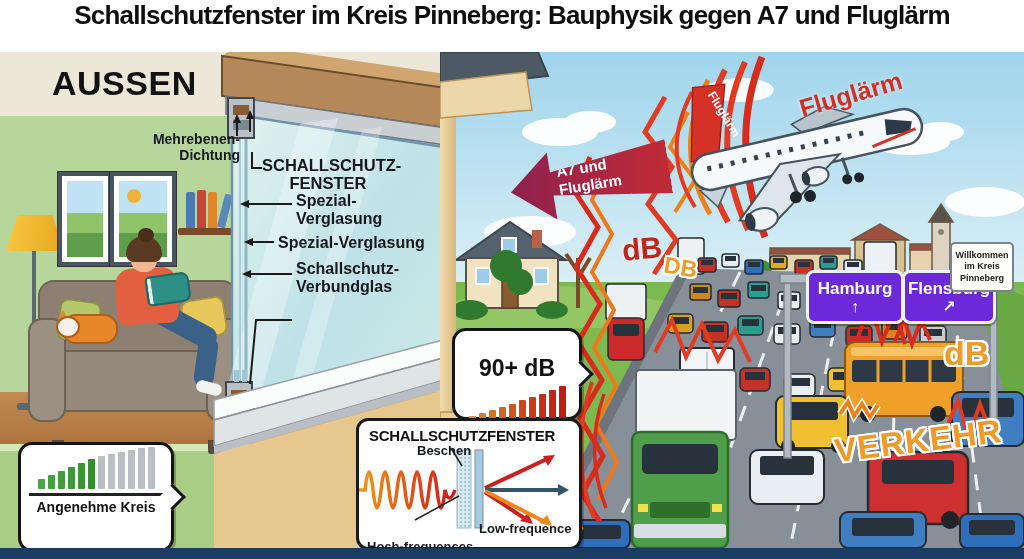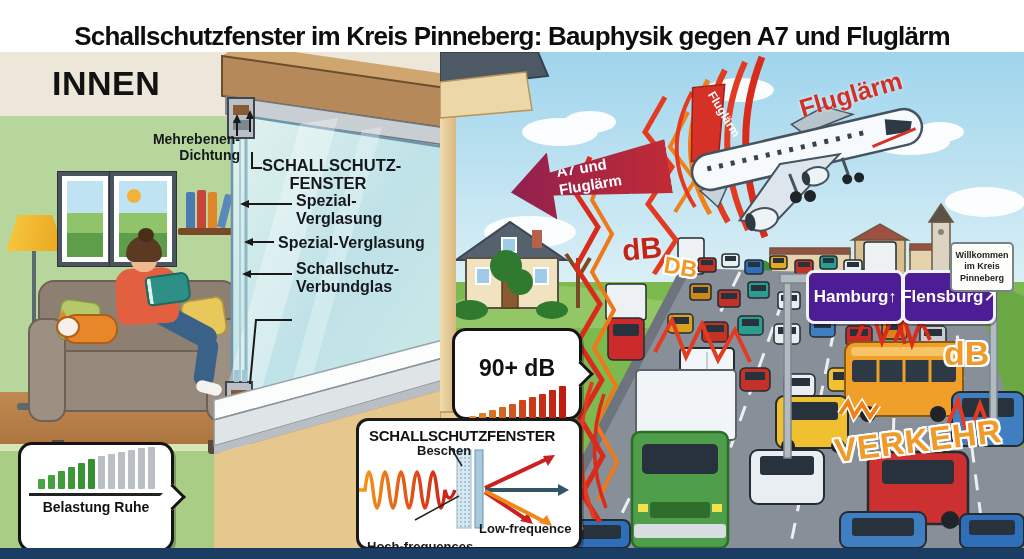--- a/index.html
+++ b/index.html
@@ -1,20 +1,20 @@
 <!DOCTYPE html>
 <html><head>
 <meta charset="utf-8">
 <style>
   html,body{margin:0;padding:0;background:#e8e8e8;}
   .stage{position:relative;width:1024px;height:559px;overflow:hidden;background:#fff;
          font-family:"Liberation Sans","DejaVu Sans",sans-serif;}
   .abs{position:absolute;}
   
-  .title-bar{left:0;top:0;width:1024px;height:52px;background:#fff;display:flex;align-items:flex-end;justify-content:center;}
+  .title-bar{left:0;top:0;width:1024px;height:52px;background:#fff;display:flex;align-items:flex-start;justify-content:center;}
   .title-bar h1{margin:0;font-size:26px;font-weight:800;letter-spacing:-0.8px;color:#0e0e0e;white-space:nowrap;}
   
   .scene{left:0;top:52px;width:1024px;height:496px;overflow:hidden;background:#bfe0ef;}
   .bottom-bar{left:0;top:548px;width:1024px;height:11px;background:#1c3d63;}
   
   .band-cream{left:0;top:0;width:460px;height:64px;background:#ece7d8;border-bottom:3px solid #3d4854;}
   .wall-green{left:0;top:64px;width:460px;height:276px;background:#b7d69c;}
   .floor-wood{left:0;top:340px;width:460px;height:52px;background:linear-gradient(#c08a52,#ad7440);}
   .rug{left:0;top:392px;width:460px;height:104px;background:#a9cd85;border-top:7px solid #d6e7b6;}
   
@@ -70,21 +70,21 @@
   
   .noise{font-weight:900;line-height:1;}
   .outlined{color:#f09a28;text-shadow:-2px -2px 0 #fff,2px -2px 0 #fff,-2px 2px 0 #fff,2px 2px 0 #fff,-2px 0 0 #fff,2px 0 0 #fff,0 -2px 0 #fff,0 2px 0 #fff;}
   
   .big-arrow{left:510px;top:94px;width:160px;height:68px;transform:rotate(-9deg);
       background:linear-gradient(100deg,#8e2050,#c22b35);
       clip-path:polygon(0 50%,26% 0,26% 30%,100% 8%,100% 88%,26% 64%,26% 100%);}
   .big-arrow .txt{position:absolute;left:48px;top:12px;color:#fff;font-weight:800;font-size:15px;line-height:1.2;}
   .plane-word{left:798px;top:28px;font-size:25px;font-weight:800;color:#d22f27;transform:rotate(-16deg);text-shadow:0 0 4px rgba(255,255,255,.8);}
   
-  .roadsign{background:#4c1d95;border:3px solid #eef3f8;border-radius:8px;display:flex;align-items:center;justify-content:center;color:#fff;box-shadow:1px 2px 0 rgba(0,0,0,.3);}
+  .roadsign{background:#6d28d9;border:3px solid #eef3f8;border-radius:8px;display:flex;flex-direction:column;align-items:center;justify-content:center;color:#fff;box-shadow:1px 2px 0 rgba(0,0,0,.3);}
   .roadsign .t{font-size:17px;font-weight:700;}
   .roadsign .a{font-size:16px;font-weight:700;line-height:1;}
   .sign-hh{left:806px;top:218px;width:92px;height:48px;}
   .sign-fl{left:902px;top:218px;width:88px;height:48px;}
   .sign-welcome{left:950px;top:190px;width:64px;height:50px;background:#fdfdfa;border:2px solid #7a838c;border-radius:5px;
       display:flex;align-items:center;justify-content:center;text-align:center;font-size:9px;font-weight:700;color:#222;line-height:1.25;padding:2px;box-sizing:border-box;}
   
   .phys-box{left:356px;top:366px;width:220px;height:126px;background:#fff;border:3px solid #1a1a1a;border-radius:12px;box-shadow:2px 3px 0 rgba(0,0,0,.25);}
   .phys-box .bt{font-size:15px;font-weight:800;color:#111;padding:6px 0 0 10px;letter-spacing:-0.3px;}
   .phys-lbl{position:absolute;font-size:13px;font-weight:600;color:#15181c;}
@@ -544,21 +544,21 @@
         <circle cx="64" cy="440" r="22"></circle>
           <circle cx="84" cy="462" r="24"></circle>
           <circle cx="58" cy="474" r="20"></circle>
           <circle cx="66" cy="214" r="16"></circle>
           <circle cx="80" cy="230" r="13"></circle>
       </g>
       <polygon points="0,0 98,0 108,24 0,36" fill="#4d5a66" stroke="#37424c" stroke-width="2"></polygon>
       <polygon points="0,30 86,20 92,58 0,66" fill="#ecd7a8" stroke="#b99358" stroke-width="1.5"></polygon>
     </svg>
 
-    <div class="abs hdr" style="left:52px;top:12px;">INNEN</div>
+    <div class="abs hdr" style="left:52px;top:12px;">AUSSEN</div>
 
     <div class="abs lbl" style="left:126px;top:80px;width:114px;text-align:right;font-size:14px;">Mehrebenen-Dichtung</div>
     <div class="abs lbl bold" style="left:262px;top:104px;width:132px;text-align:center;">SCHALLSCHUTZ-FENSTER</div>
     <div class="abs lbl" style="left:296px;top:140px;width:100px;">Spezial-Verglasung</div>
     <div class="abs lbl" style="left:278px;top:182px;width:170px;white-space:nowrap;">Spezial-Verglasung</div>
     <div class="abs lbl" style="left:296px;top:208px;width:120px;">Schallschutz-Verbundglas</div>
 
     <div class="abs big-arrow">
       <div class="txt">
         <div>A7 und Fluglärm</div>
@@ -591,21 +591,21 @@
           <i style="height:26px;background:#399434;"></i>
           <i style="height:30px;background:#359030;"></i>
         <i style="height:33px;background:#b9bfc5;"></i>
           <i style="height:35px;background:#b9bfc5;"></i>
           <i style="height:37px;background:#b9bfc5;"></i>
         <i style="height:39px;background:#b9bfc5;"></i>
           <i style="height:41px;background:#b9bfc5;"></i>
           <i style="height:42px;background:#b9bfc5;"></i>
       </div>
       <div class="divider"></div>
-      <div class="cap">Belastung Ruhe</div>
+      <div class="cap">Angenehme Kreis</div>
     </div>
 
     <div class="abs badge badge-outer">
       <div class="val" style="font-size:23px;margin-top:24px;">90+ dB</div>
       <div class="bars" style="height:38px;margin-top:4px;">
         <i style="height:8px;background:#dd8c2e;"></i>
           <i style="height:11px;background:#da7f29;"></i>
           <i style="height:14px;background:#d77224;"></i>
         <i style="height:17px;background:#d4651f;"></i>
           <i style="height:20px;background:#d1551c;"></i>

